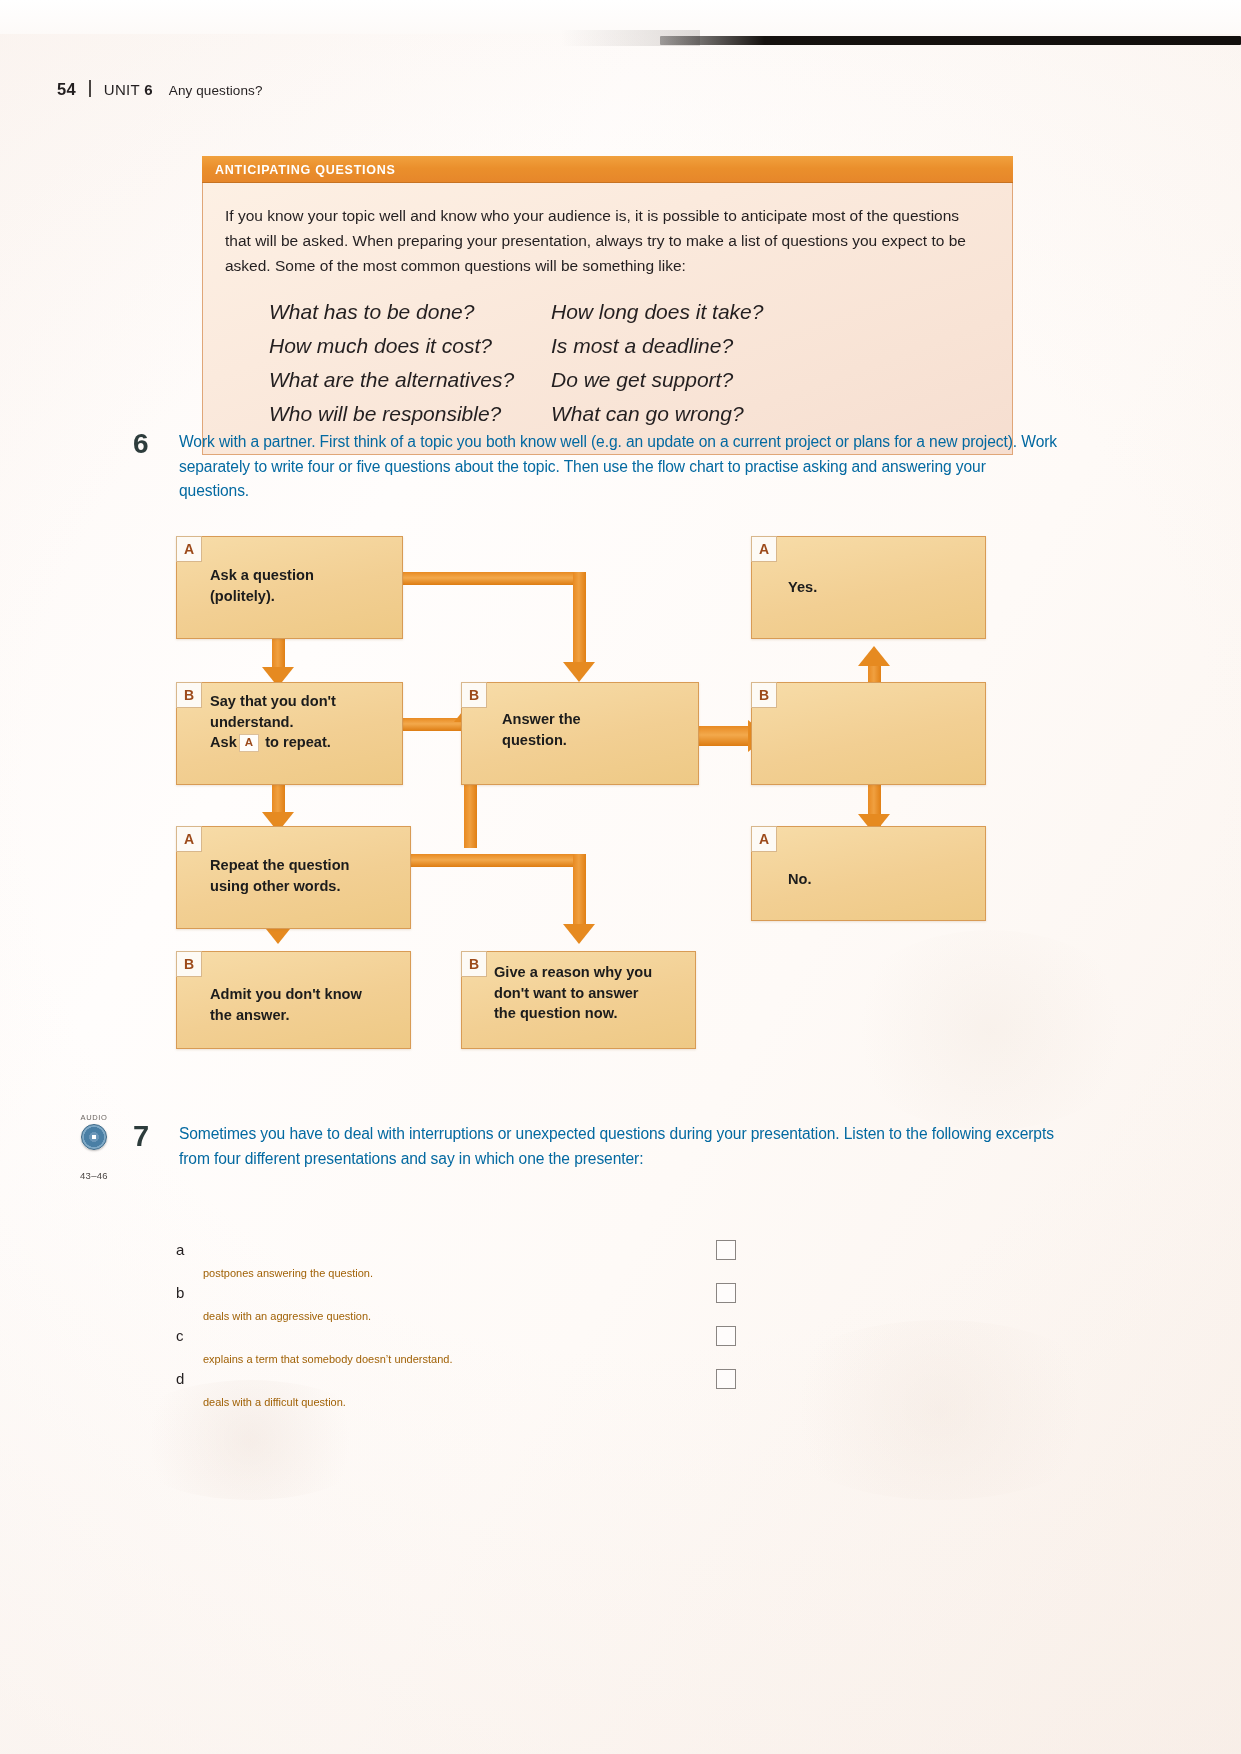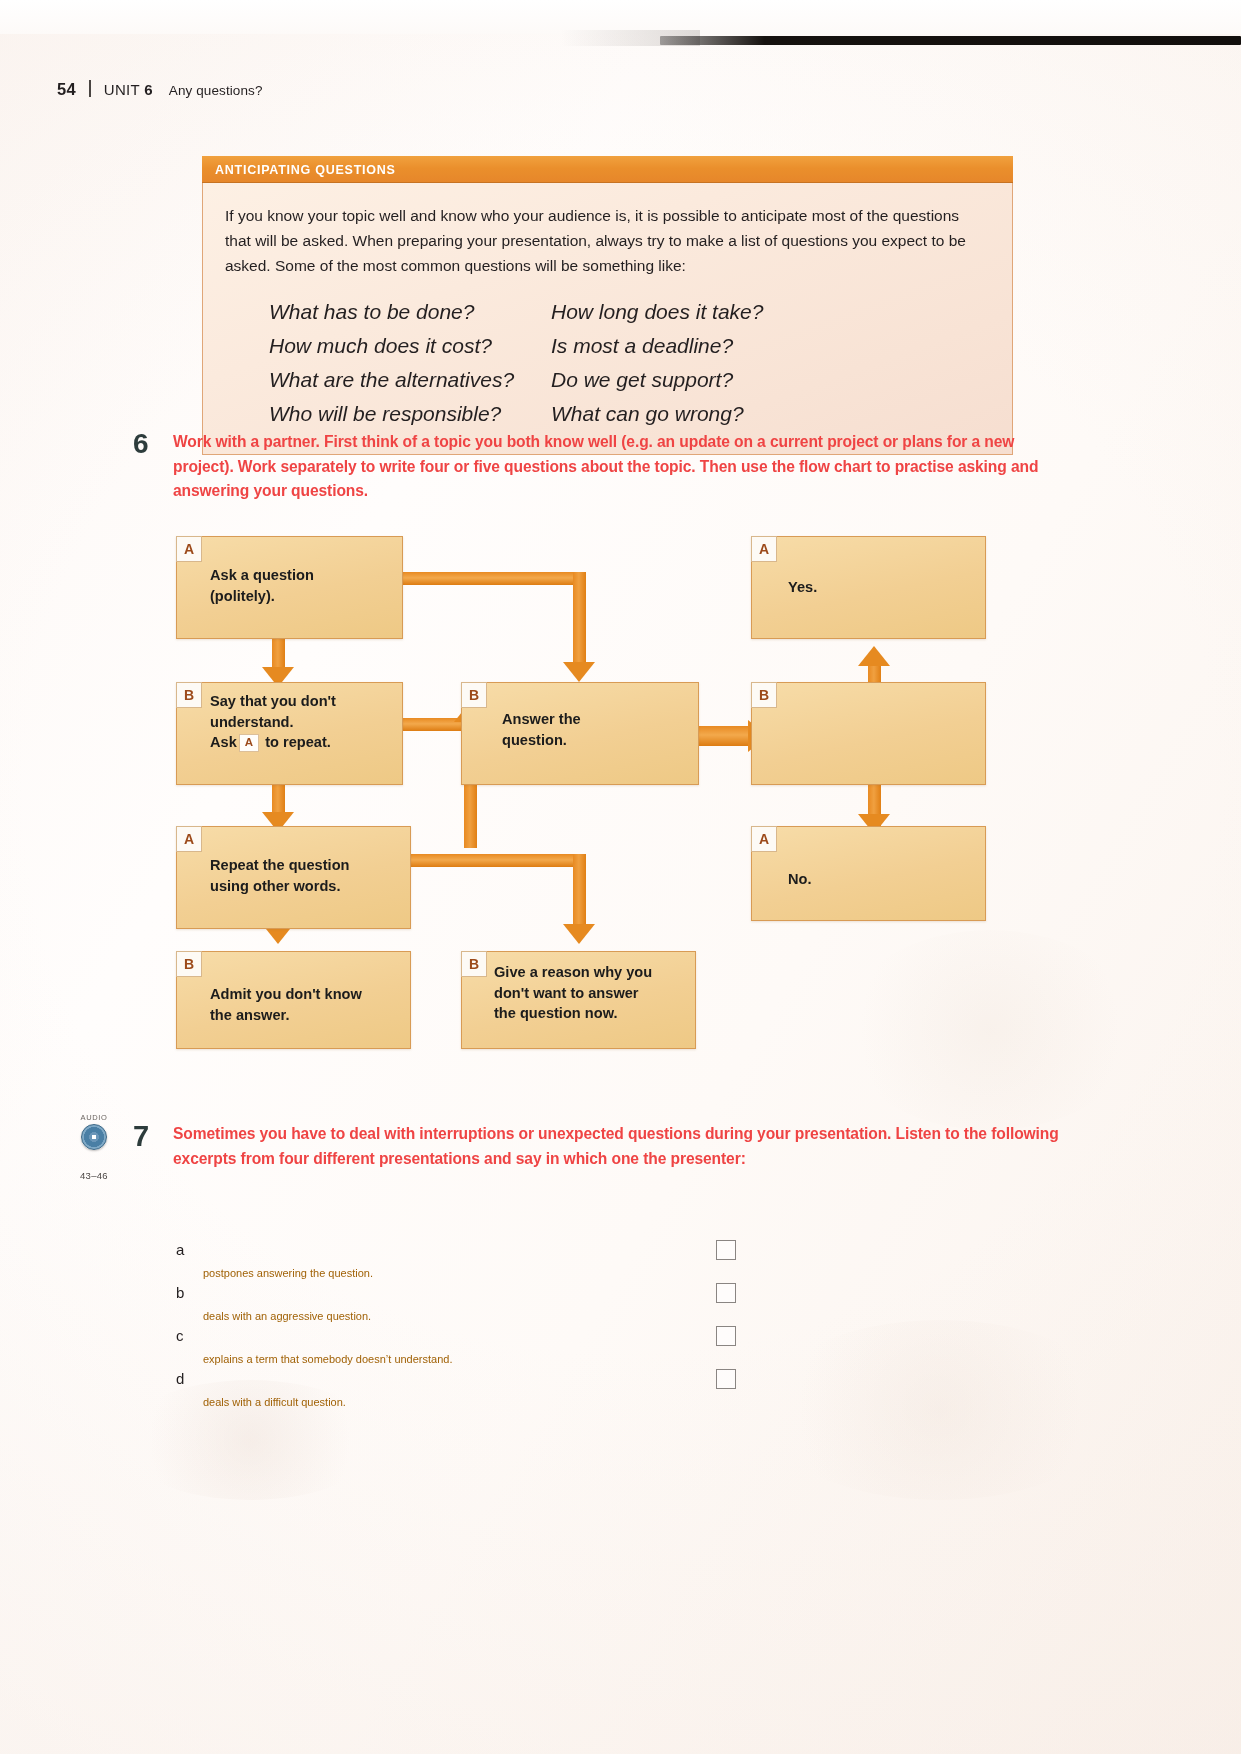--- a/index.html
+++ b/index.html
@@ -134,24 +134,25 @@
   .ex-num {
     font-size: 27px;
     font-weight: bold;
     color: #2d3c3c;
     width: 40px;
     flex: none;
     line-height: 1;
   }
   .ex-body {
     font-size: 15.6px;
-    font-weight: bold;
-    color: #ef4444;
+    font-weight: normal;
+    color: #0369a1;
     line-height: 1.58;
     letter-spacing: -0.1px;
+    margin-left: 6px;
   }
 
   #ex6 { left: 133px; top: 430px; width: 925px; }
   #ex6 .ex-num { font-size: 28px; }
   #ex6 .ex-body { width: 885px; }
 
   
   .flow {
     position: absolute;
     left: 176px; top: 536px;

